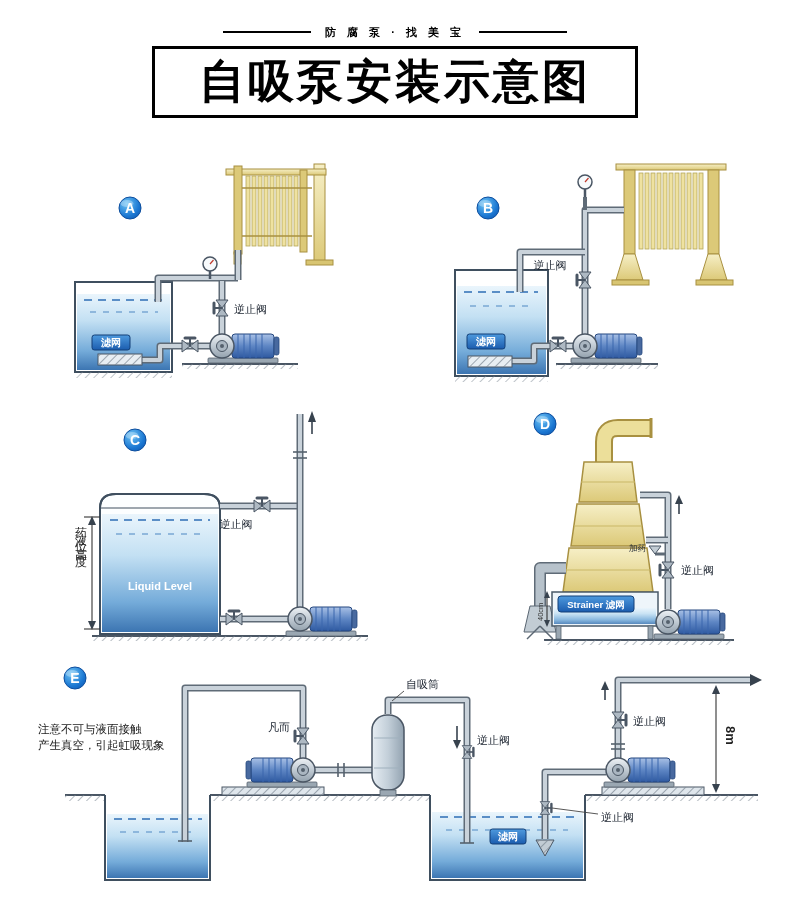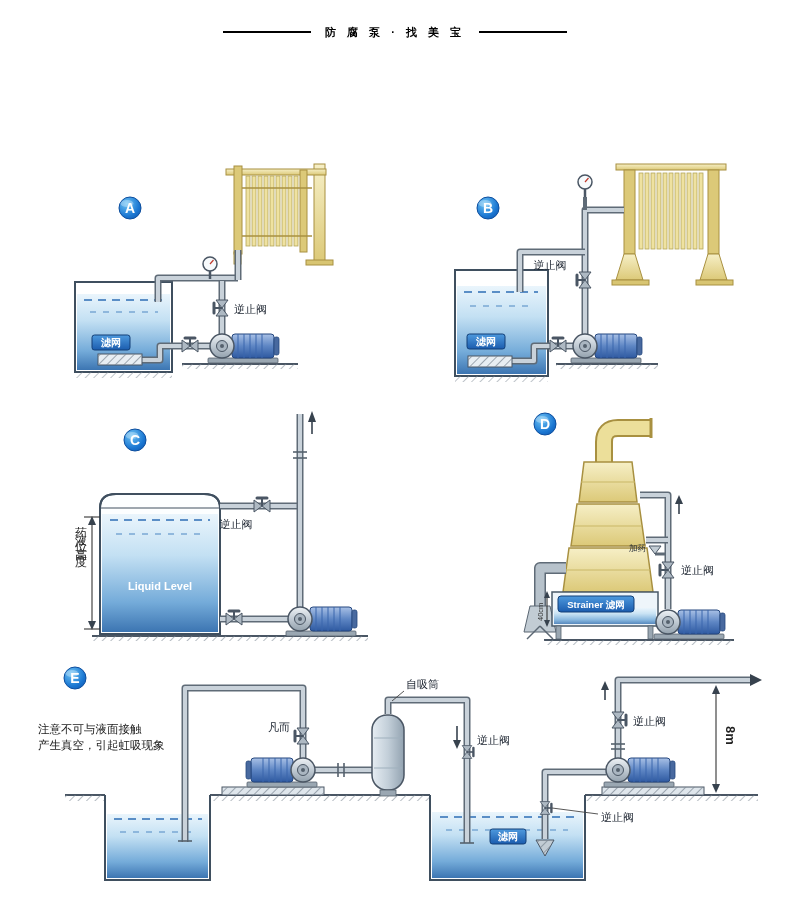--- a/index.html
+++ b/index.html
@@ -50,20 +50,23 @@
 </head>
 <body>
 
 <div class="page">
 
   <div class="tagline-row">
     <span class="rule"></span>
     <span class="tagline">防 腐 泵 · 找 美 宝</span>
     <span class="rule"></span>
   </div>
+  <div class="title-box">
+    <span class="title">自吸泵安装示意图</span>
+  </div>
 
   <div class="vtext">药液位高度</div>
 
   <svg width="790" height="771" viewBox="0 0 790 771">
     <defs>
       <linearGradient id="water" x1="0" y1="0" x2="0" y2="1">
         <stop offset="0" stop-color="#eaf5fc"></stop>
           <stop offset="0.35" stop-color="#c3e0f3"></stop>
         <stop offset="0.75" stop-color="#74abd9"></stop>
           <stop offset="1" stop-color="#3c75b2"></stop>

